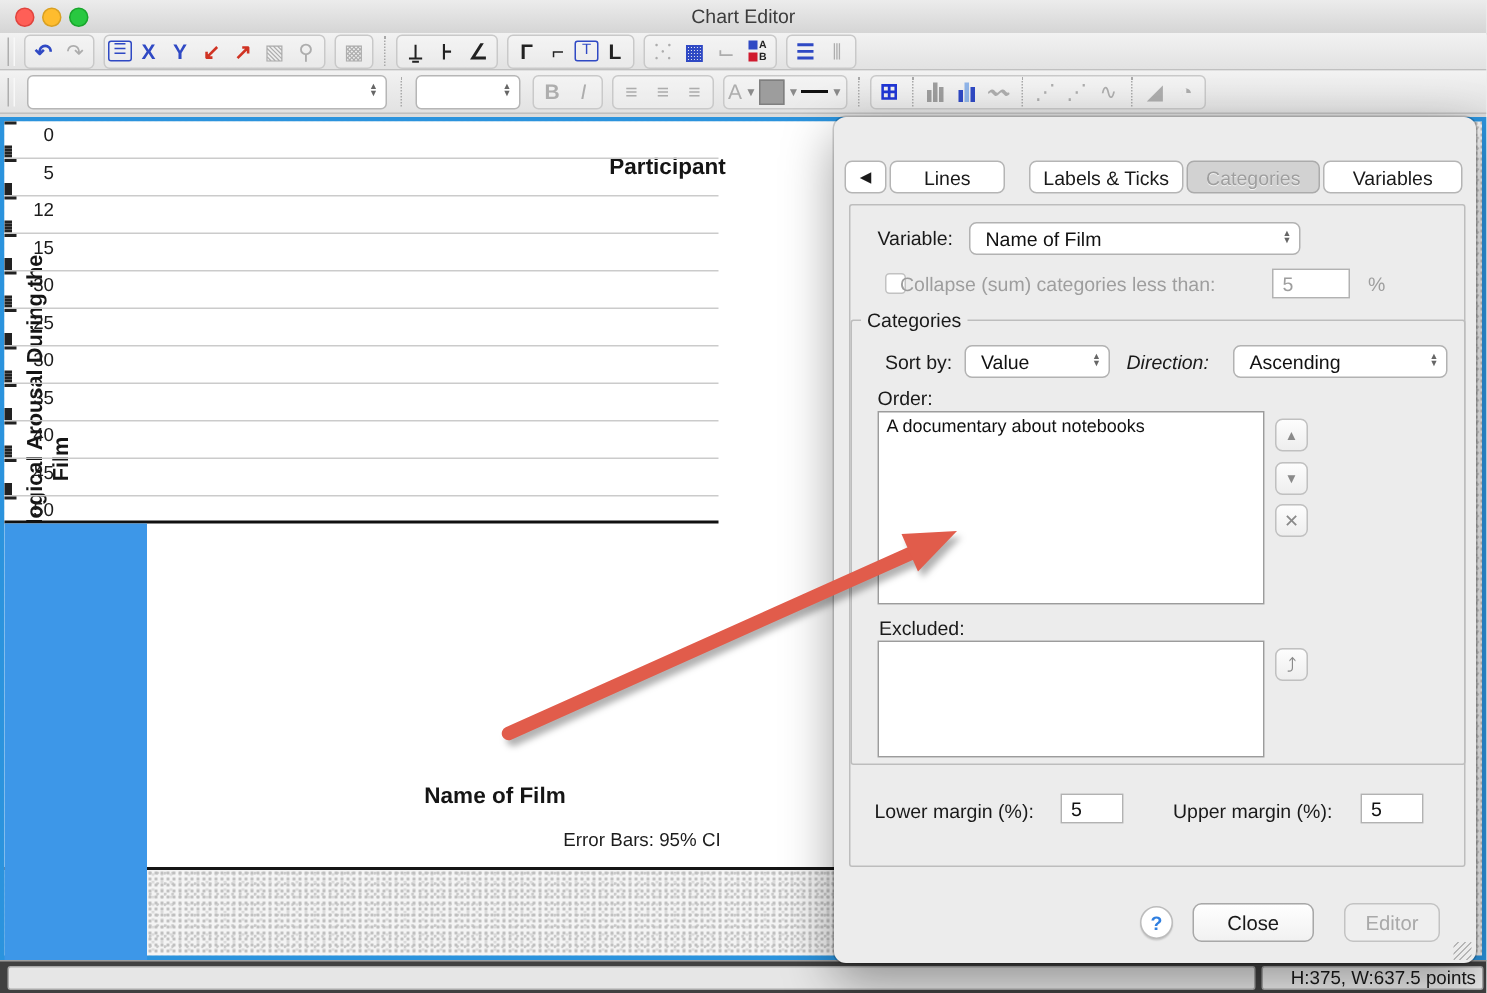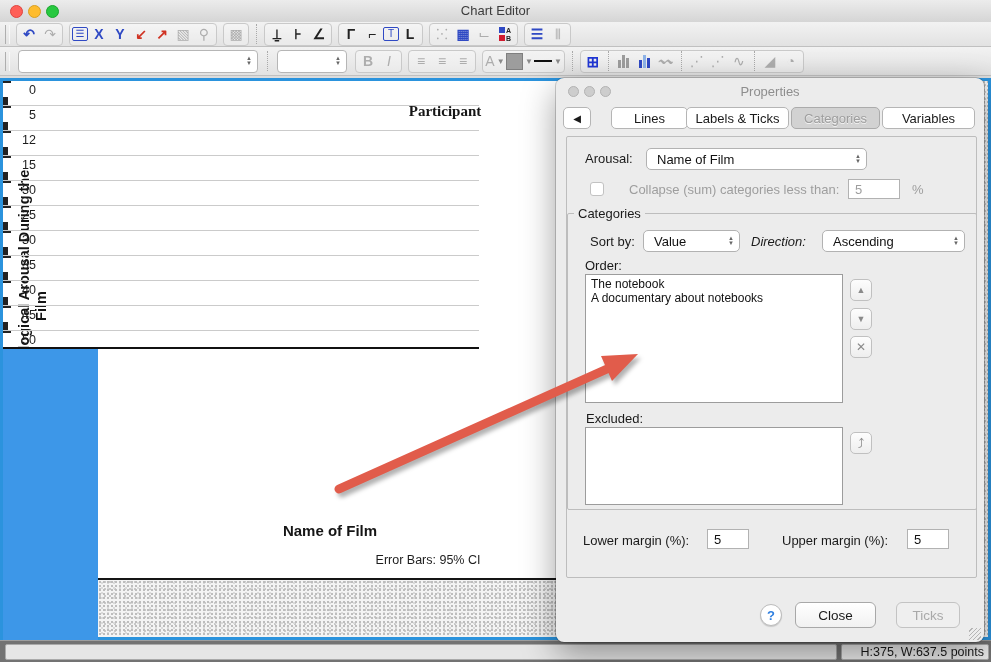--- a/index.html
+++ b/index.html
@@ -65,21 +65,21 @@
   .tick-label{font-size:12.5px;color:#1d1d1d;text-align:right;}
   .gridline{height:1px;background:#cbcbcb;}
   .tick{height:2px;background:#222;}
   .baseline{height:2px;background:#111;}
   .bar{box-shadow:none;}
   .axis-title{font-size:15px;font-weight:bold;color:#151515;text-align:center;}
   .footnote{font-size:12.5px;color:#1d1d1d;text-align:center;}
   #y-label{width:380px;text-align:center;font-size:14.5px;font-weight:bold;color:#151515;
     line-height:17px;transform:rotate(-90deg);}
   
-  #statusbar{left:0;top:640px;width:991px;height:22px;background:#737373;
+  #statusbar{left:0;top:640px;width:991px;height:22px;background:#404040;
     border-top:1px solid #9e9e9e;box-sizing:border-box;}
   .status-field{top:3px;height:16px;background:#e6e6e6;border:1px solid #aaa;
     border-radius:2px;box-sizing:border-box;font-size:12.5px;color:#1a1a1a;
     display:flex;align-items:center;}
   #status-left{left:5px;width:832px;}
   #status-right{left:841px;width:148px;justify-content:flex-end;padding-right:4px;background:#ededed;}
   
   #dialog{left:556px;top:78px;width:428px;height:564px;background:#ececec;
     border-radius:8px;box-shadow:0 12px 34px rgba(0,0,0,.38),0 0 0 1px rgba(0,0,0,.18);
     z-index:20;}
@@ -242,21 +242,21 @@
       <span class="tbtn g-d">⋰</span>
       <span class="tbtn g-d">∿</span>
       <span class="vsep"></span>
       <span class="tbtn g-d">◢</span>
       <span class="tbtn g-d">◔</span>
     </span>
   </div>
 
 <div id="canvas-frame" class="abs">
   <div id="chart-page" class="abs">
-    <div class="abs chart-title" style="left:0;top:22px;width:884px;text-align:center;font-family:Liberation Serif, serif;">Participant</div>
+    <div class="abs chart-title" style="left:0;top:22px;width:884px;text-align:center;">Participant</div>
     <div id="y-label" class="abs" style="left:-160px;top:208px;">
       <span>Mean Psychological Arousal During the</span><br>
       <span>Film</span>
     </div>
     <div id="plot" class="abs" style="left:0;top:0;width:957px;height:497px;">
         <div class="tick" style="left: 93px; top: 406px; width: 8px;"></div>
         <div class="tick-label" style="left: 55px; top: 399px; width: 33px;">0</div>
         <div class="tick" style="left: 96px; top: 398.78px; width: 5px;"></div>
         <div class="tick" style="left: 96px; top: 391.56px; width: 5px;"></div>
         <div class="tick" style="left: 96px; top: 384.34px; width: 5px;"></div>
@@ -335,48 +335,42 @@
     <div class="abs footnote" style="left:200px;top:472px;width:450px;">Error Bars: 95% CI</div>
   </div>
 </div>
 
 <div id="statusbar" class="abs">
   <div id="status-left" class="abs status-field"></div>
   <div id="status-right" class="abs status-field">H:375, W:637.5 points</div>
 </div>
 
 <div id="dialog" class="abs">
-  <div id="dlg-titlebar" class="abs">
-    <div class="abs dlg-dot" style="left:12px;"></div>
-    <div class="abs dlg-dot" style="left:28px;"></div>
-    <div class="abs dlg-dot" style="left:44px;"></div>
-    <div id="dlg-title" class="abs">Properties</div>
-  </div>
 
   <div class="abs tab" style="left:7px;width:28px;">
     <span style="font-size:10px;">◀</span>
   </div>
-  <div class="abs tab" style="left:37px;width:77px;margin-left:18px;">Lines</div>
+  <div class="abs tab" style="left:37px;width:77px;">Lines</div>
   <div class="abs tab" style="left:130px;width:103px;">Labels &amp; Ticks</div>
   <div class="abs tab active" style="left:235px;width:89px;">Categories</div>
   <div class="abs tab" style="left:326px;width:93px;">Variables</div>
 
   <div class="abs groupbox" style="left:10px;top:58px;width:411px;height:442px;"></div>
 
-  <div class="abs lbl" style="left:29px;top:73px;">Arousal:</div>
+  <div class="abs lbl" style="left:29px;top:73px;">Variable:</div>
   <div class="abs dropdown" style="left:90px;top:70px;width:221px;">
     <span>Name of Film</span>
     <span class="stepper">
       <span>▲</span>
         <span>▼</span>
     </span>
   </div>
 
   <div class="abs checkbox" style="left:34px;top:104px;"></div>
-  <div class="abs lbl disabled" style="left:73px;top:104px;">Collapse (sum) categories less than:</div>
+  <div class="abs lbl disabled" style="left:44px;top:104px;">Collapse (sum) categories less than:</div>
   <div class="abs field disabled" style="left:292px;top:101px;width:52px;">5</div>
   <div class="abs lbl disabled" style="left:356px;top:104px;">%</div>
 
   <div class="abs groupbox" style="left:11px;top:135px;width:410px;height:297px;"></div>
   <div class="abs grouplabel" style="left:18px;top:128px;">Categories</div>
 
   <div class="abs lbl" style="left:34px;top:156px;">Sort by:</div>
   <div class="abs dropdown" style="left:87px;top:152px;width:97px;">
     <span>Value</span>
     <span class="stepper">
@@ -388,21 +382,20 @@
   <div class="abs dropdown" style="left:266px;top:152px;width:143px;">
     <span>Ascending</span>
     <span class="stepper">
       <span>▲</span>
         <span>▼</span>
     </span>
   </div>
 
   <div class="abs lbl" style="left:29px;top:180px;">Order:</div>
   <div class="abs listbox" style="left:29px;top:196px;width:258px;height:129px;">
-    <div>The notebook</div>
     <div>A documentary about notebooks</div>
   </div>
   <div class="abs side-btn" style="left:294px;top:201px;">
     <span style="font-size:9px;">▲</span>
   </div>
   <div class="abs side-btn" style="left:294px;top:230px;">
     <span style="font-size:9px;">▼</span>
   </div>
   <div class="abs side-btn" style="left:294px;top:258px;">
     <span style="font-size:12px;">✕</span>
@@ -416,20 +409,20 @@
 
   <div class="abs lbl" style="left:27px;top:455px;">Lower margin (%):</div>
   <div class="abs field" style="left:151px;top:451px;width:42px;">5</div>
   <div class="abs lbl" style="left:226px;top:455px;">Upper margin (%):</div>
   <div class="abs field" style="left:351px;top:451px;width:42px;">5</div>
 
   <div id="help-btn" class="abs" style="left:204px;top:526px;">
     <span>?</span>
   </div>
   <div class="abs push-btn" style="left:239px;top:524px;width:81px;">Close</div>
-  <div class="abs push-btn disabled" style="left:340px;top:524px;width:64px;">Ticks</div>
+  <div class="abs push-btn disabled" style="left:340px;top:524px;width:64px;">Editor</div>
   <div id="dlg-grip" class="abs"></div>
 </div>
 
 <svg id="arrow-overlay" class="abs" width="991" height="662">
   <line x1="339" y1="489" x2="607" y2="369" stroke="#e15c4b" stroke-width="9" stroke-linecap="round"></line>
   <polygon points="638,354 612,381 601,356" fill="#e15c4b"></polygon>
 </svg>
 
 </body></html>

